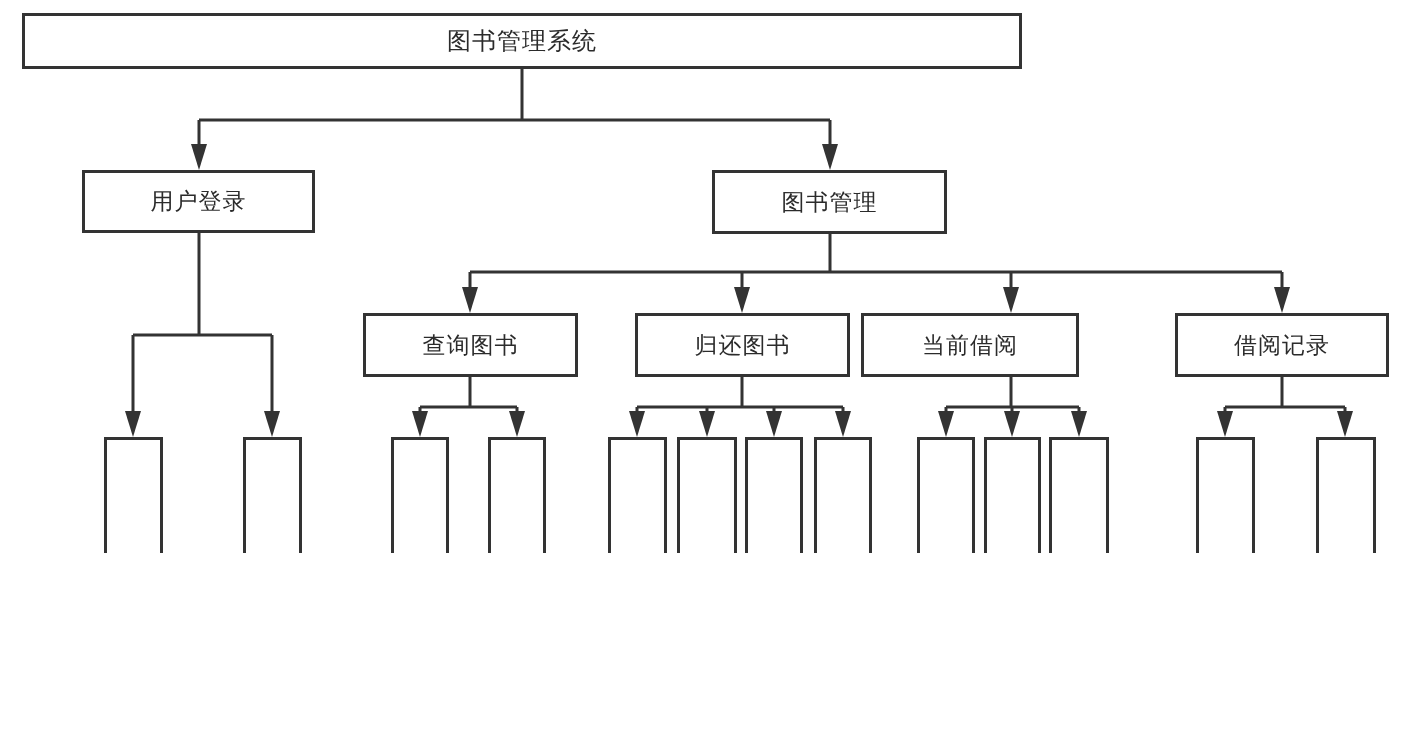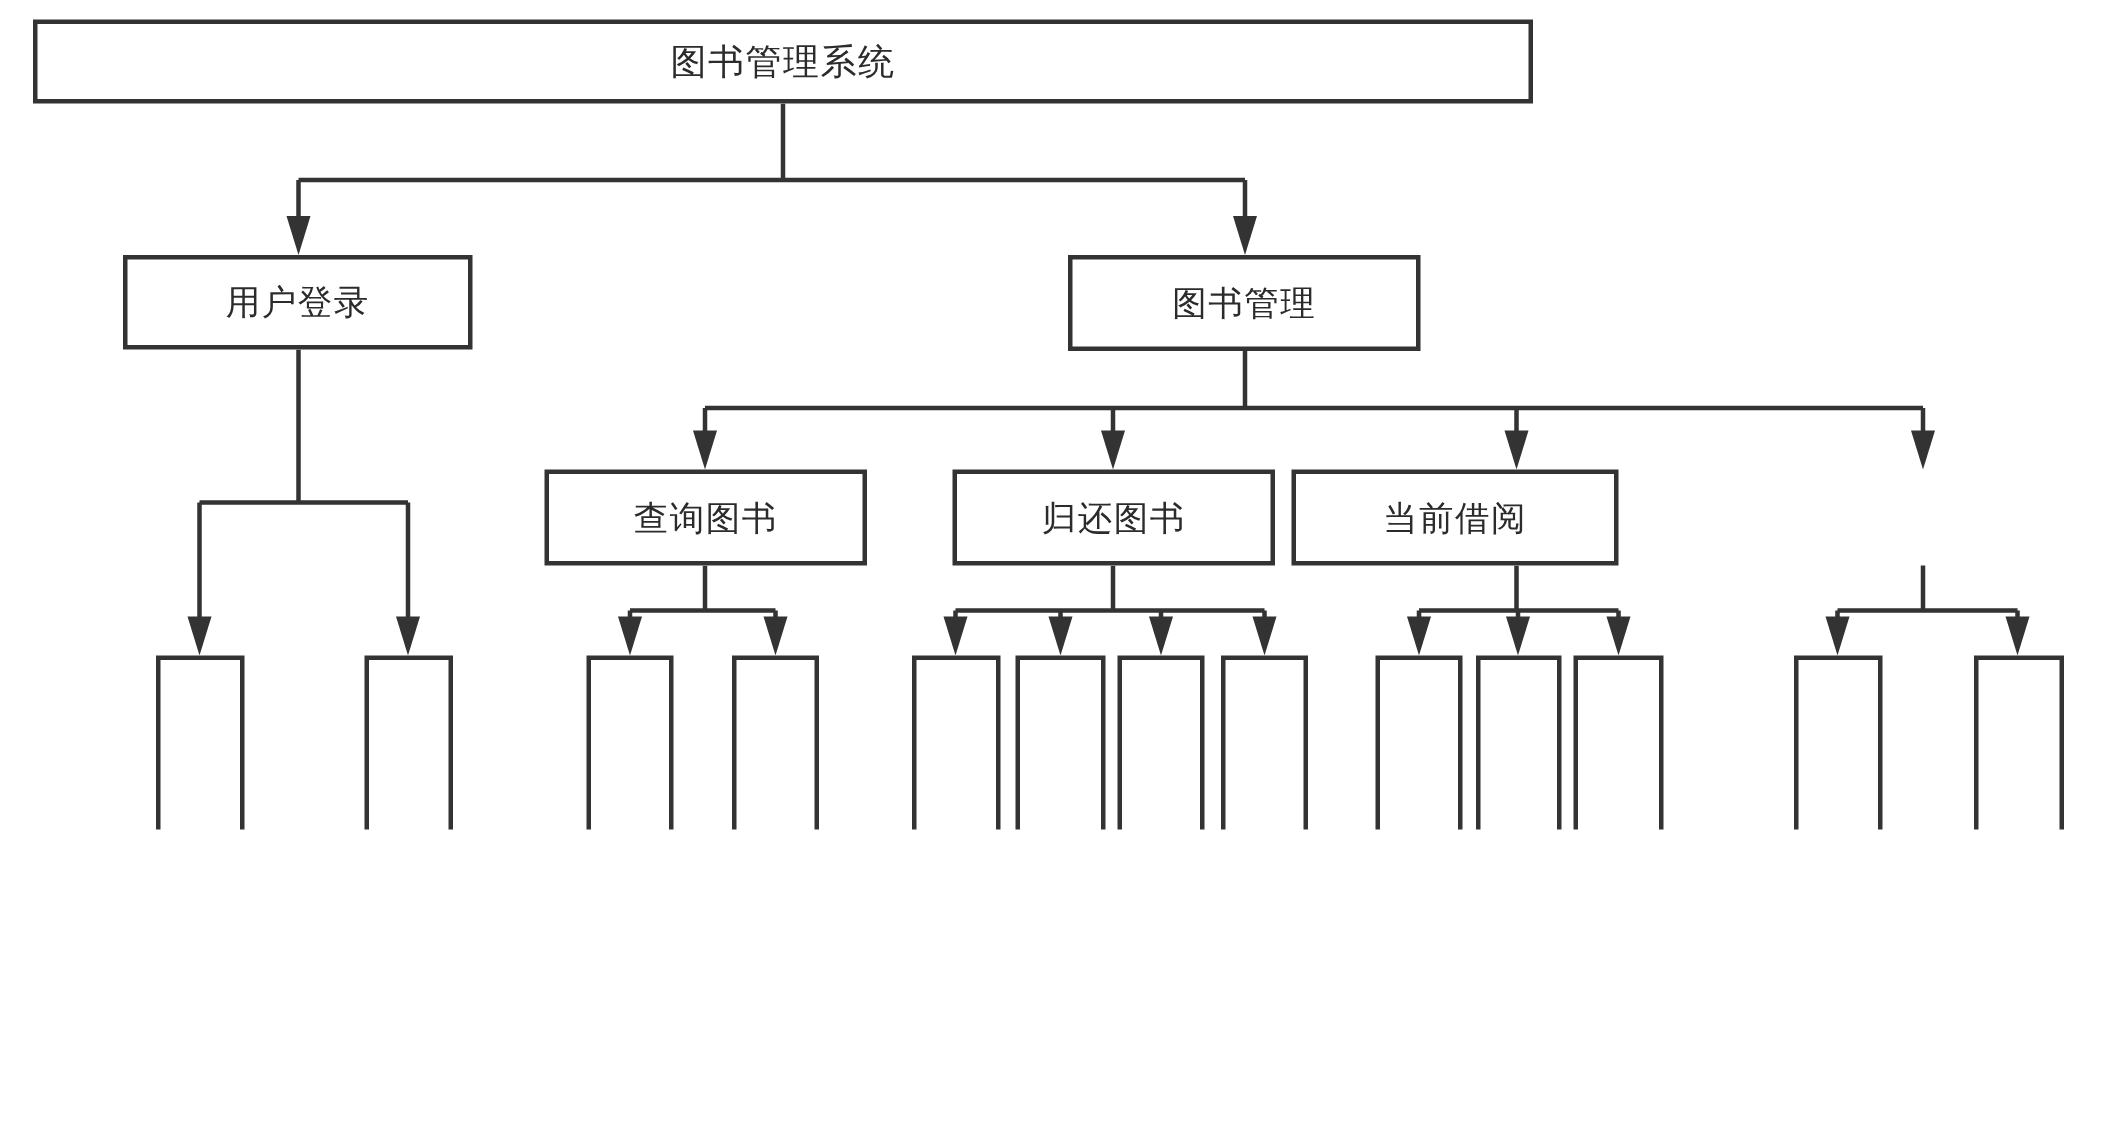--- a/index.html
+++ b/index.html
@@ -114,20 +114,23 @@
 
   <div class="hbox" style="left:363px;top:313px;width:215px;height:64px">
     <span>查询图书</span>
   </div>
   <div class="hbox" style="left:635px;top:313px;width:215px;height:64px">
     <span>归还图书</span>
   </div>
   <div class="hbox" style="left:861px;top:313px;width:218px;height:64px">
     <span>当前借阅</span>
   </div>
+  <div class="hbox" style="left:1175px;top:313px;width:214px;height:64px">
+    <span>借阅记录</span>
+  </div>
 
   <div class="vbox" style="left:104px;width:59px">
     <span class="vtext">用户登录</span>
   </div>
   <div class="vbox" style="left:243px;width:59px">
     <span class="vtext">注销登录</span>
   </div>
 
   <div class="vbox" style="left:391px;width:58px">
     <span class="vtext">查询图书</span>

